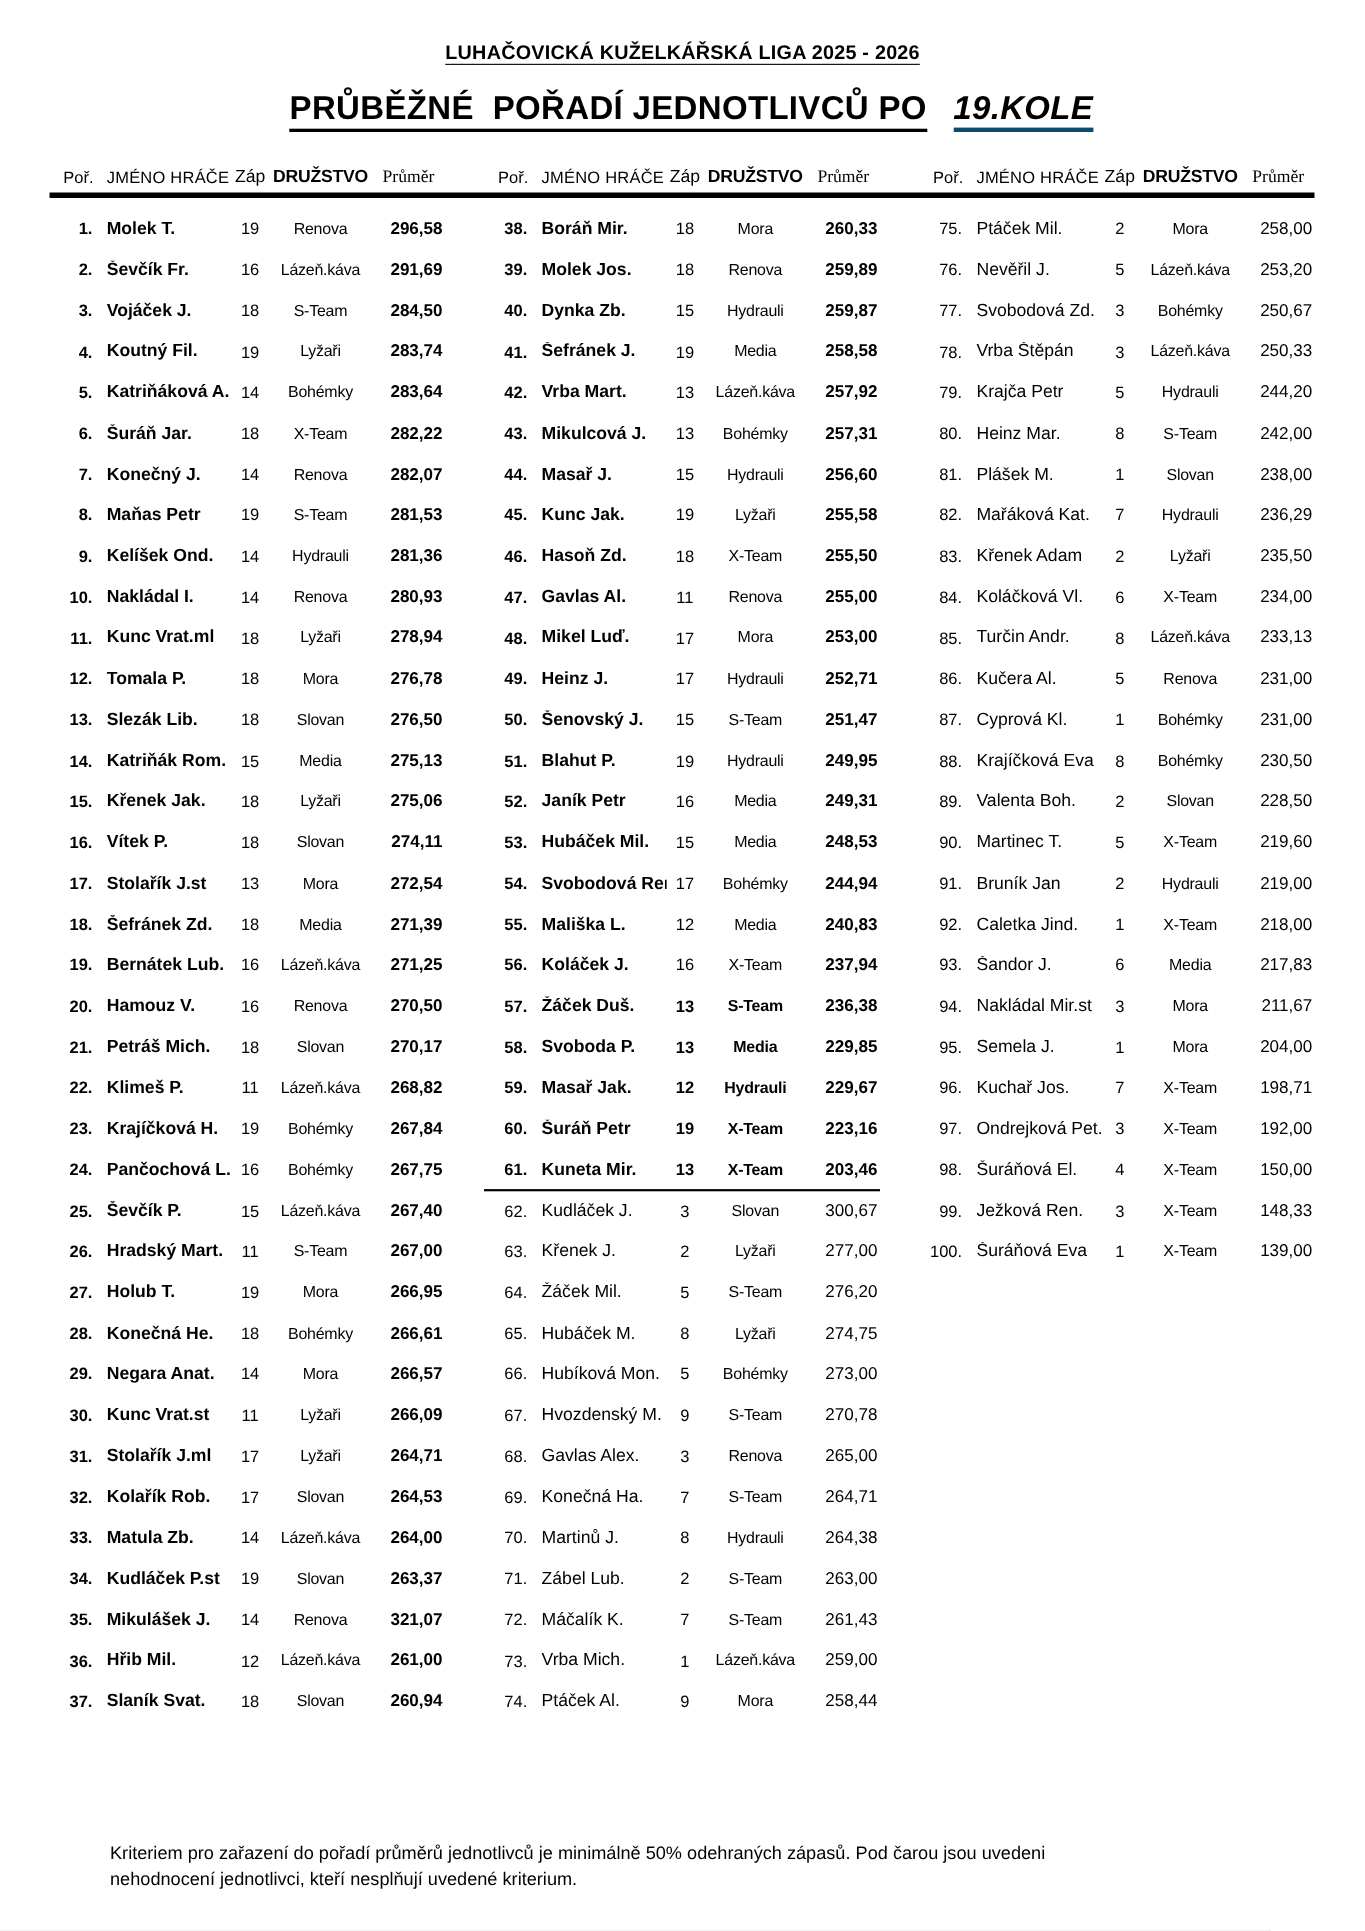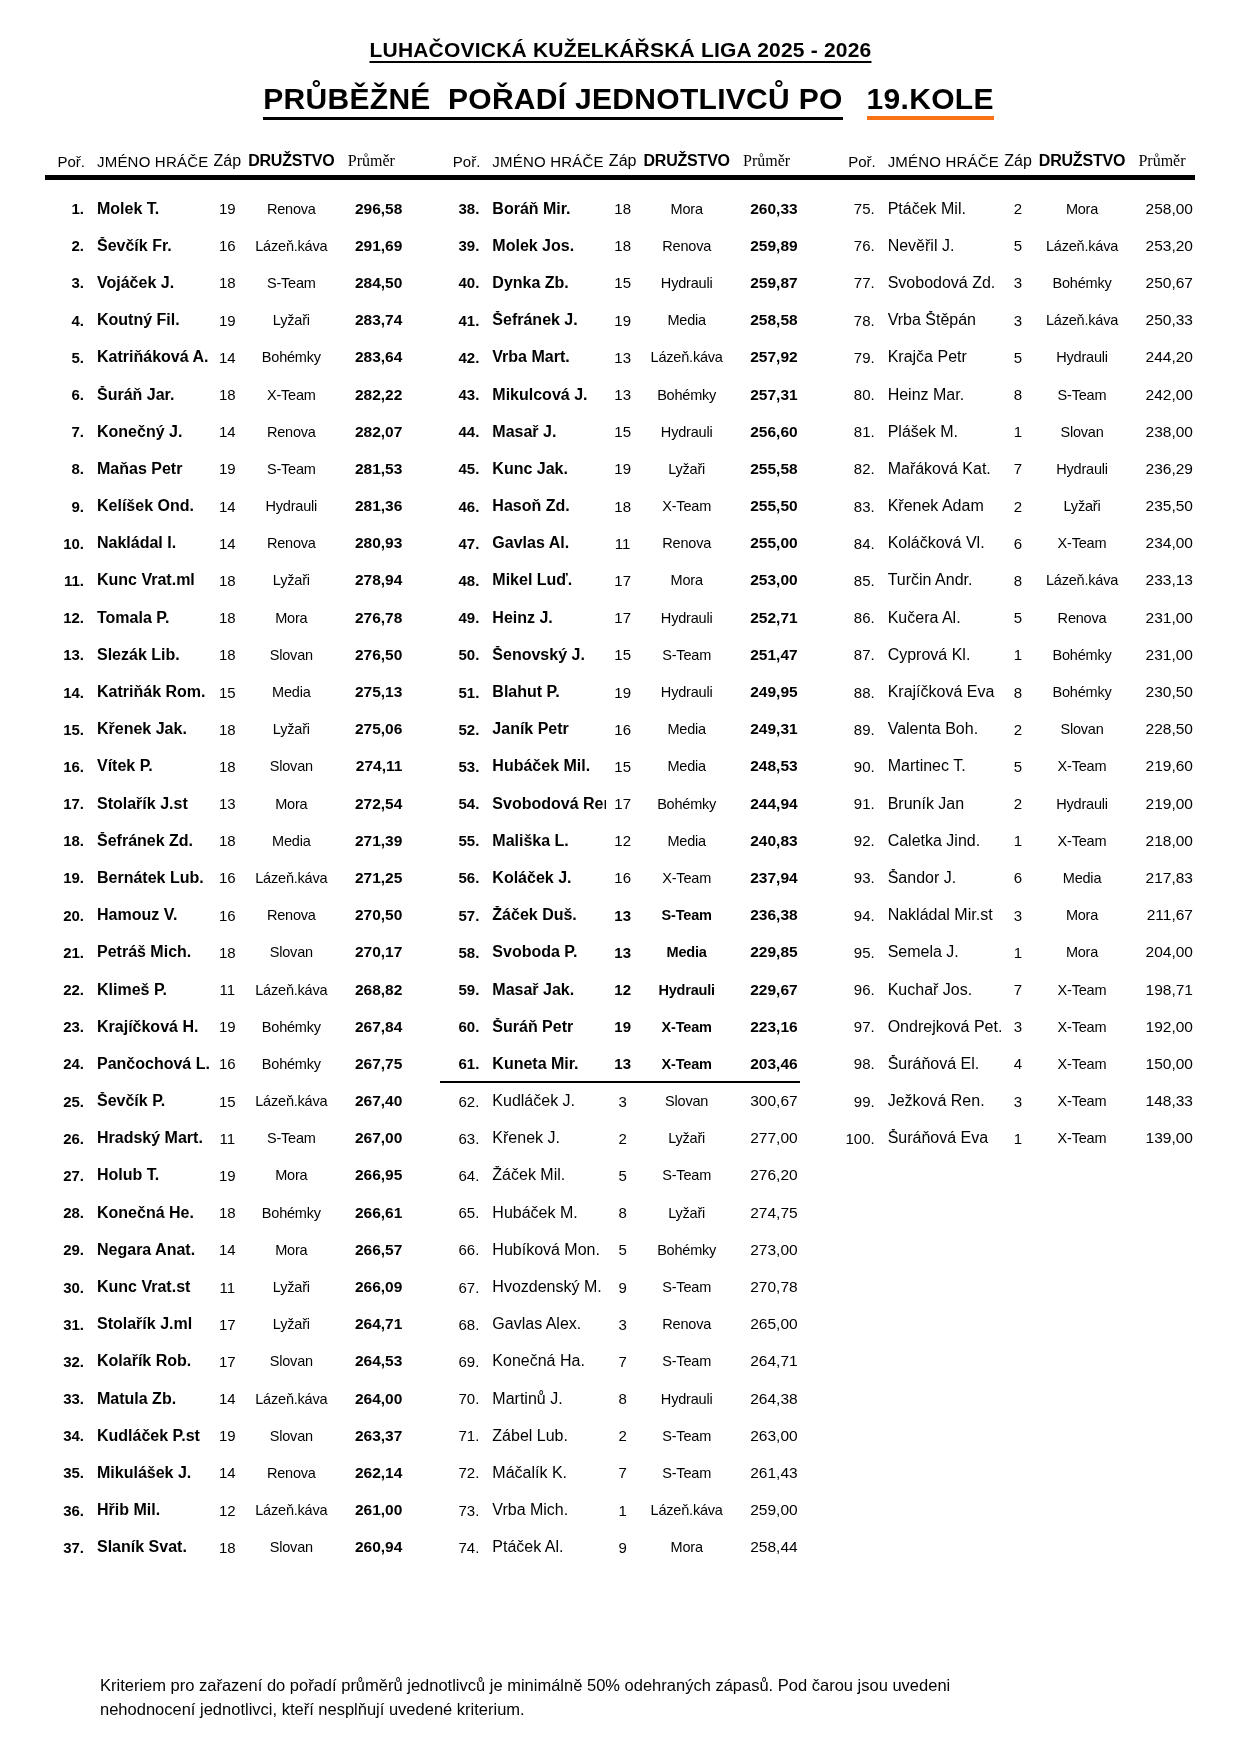--- a/index.html
+++ b/index.html
@@ -12,37 +12,37 @@
     font-family: "Liberation Sans", sans-serif;
     color: #000;
     overflow: hidden;
   }
   .title {
     position: absolute;
     top: 38px;
     left: 0;
     width: 100%;
     text-align: center;
-    font-size: 21px;
+    font-size: 18px;
     font-weight: bold;
     letter-spacing: 0.2px;
   }
   .title .u { text-decoration: underline; text-underline-offset: 4px; }
   .subtitle {
     position: absolute;
     top: 82px;
     left: 0;
     width: 100%;
     text-align: center;
     font-size: 30px;
     font-weight: bold;
     letter-spacing: 0.3px;
   }
   .subtitle .seg { border-bottom: 3px solid #000; padding-bottom: 2px; white-space: pre; margin-left: 16px; }
-  .subtitle .round { border-bottom: 4px solid #f97316; padding-bottom: 1px; margin-left: 24px; }
+  .subtitle .round { border-bottom: 4px solid #0c4a6e; padding-bottom: 1px; margin-left: 24px; font-style: italic; }
 
   .table {
     position: absolute;
     left: 45px;
     top: 150px;
     width: 1150px;
   }
   .hgrid, .row {
     display: grid;
     grid-template-columns: 44px 1fr 34px 94px 66px;
@@ -369,21 +369,21 @@
             <span class="c-name">Kudláček P.st</span>
             <span class="c-games">19</span>
             <span class="c-team">Slovan</span>
             <span class="c-avg">263,37</span>
           </div>
           <div class="row ranked">
             <span class="c-rank">35.</span>
             <span class="c-name">Mikulášek J.</span>
             <span class="c-games">14</span>
             <span class="c-team">Renova</span>
-            <span class="c-avg">262,14</span>
+            <span class="c-avg">321,07</span>
           </div>
           <div class="row ranked">
             <span class="c-rank">36.</span>
             <span class="c-name">Hřib Mil.</span>
             <span class="c-games">12</span>
             <span class="c-team">Lázeň.káva</span>
             <span class="c-avg">261,00</span>
           </div>
           <div class="row ranked">
             <span class="c-rank">37.</span>

